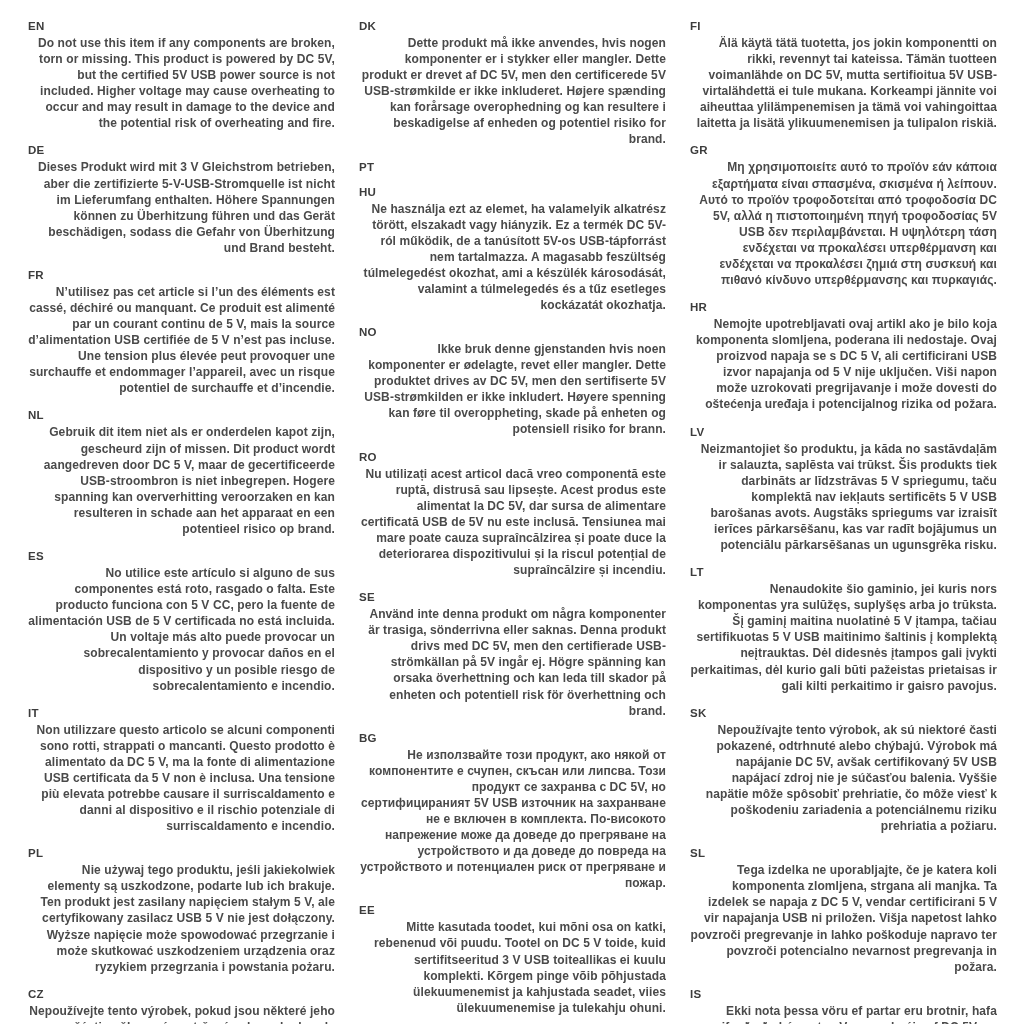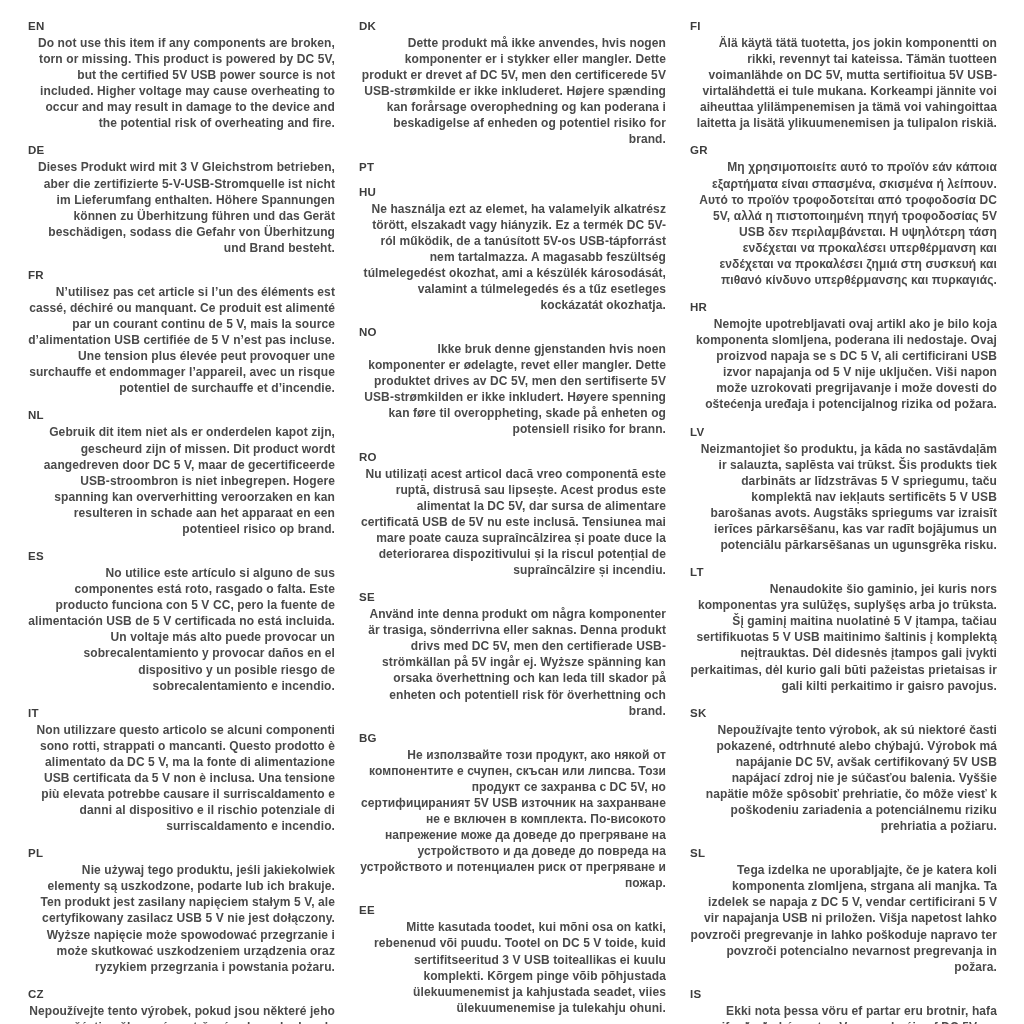--- a/index.html
+++ b/index.html
@@ -83,21 +83,21 @@
   </section>
 
   <section class="section">
     <h2 class="lang-code">CZ</h2>
     <p class="lang-text">Nepoužívejte tento výrobek, pokud jsou některé jeho součásti poškozené, roztržené nebo pokud zcela chybí. Tento výrobek je napájen stejnosměrným napětím 5 V, certifikovaný zdroj napájení 5 V USB ale není součástí dodávky. Vyšší napětí může způsobit přehřátí a může mít za následek poškození zařízení a vést k potenciálnímu riziku přehřátí a požáru.</p>
   </section>
 </div>
   <div class="column">
   <section class="section">
     <h2 class="lang-code">DK</h2>
-    <p class="lang-text">Dette produkt må ikke anvendes, hvis nogen komponenter er i stykker eller mangler. Dette produkt er drevet af DC 5V, men den certificerede 5V USB-strømkilde er ikke inkluderet. Højere spænding kan forårsage overophedning og kan poderana i beskadigelse af enheden og potentiel risiko for brand.</p>
+    <p class="lang-text">Dette produkt må ikke anvendes, hvis nogen komponenter er i stykker eller mangler. Dette produkt er drevet af DC 5V, men den certificerede 5V USB-strømkilde er ikke inkluderet. Højere spænding kan forårsage overophedning og kan resultere i beskadigelse af enheden og potentiel risiko for brand.</p>
   </section>
 
   <section class="section">
     <h2 class="lang-code">PT</h2>
   </section>
 
   <section class="section">
     <h2 class="lang-code">HU</h2>
     <p class="lang-text">Ne használja ezt az elemet, ha valamelyik alkatrész törött, elszakadt vagy hiányzik. Ez a termék DC 5V-ról működik, de a tanúsított 5V-os USB-tápforrást nem tartalmazza. A magasabb feszültség túlmelegedést okozhat, ami a készülék károsodását, valamint a túlmelegedés és a tűz esetleges kockázatát okozhatja.</p>
   </section>
@@ -107,21 +107,21 @@
     <p class="lang-text">Ikke bruk denne gjenstanden hvis noen komponenter er ødelagte, revet eller mangler. Dette produktet drives av DC 5V, men den sertifiserte 5V USB-strømkilden er ikke inkludert. Høyere spenning kan føre til overoppheting, skade på enheten og potensiell risiko for brann.</p>
   </section>
 
   <section class="section">
     <h2 class="lang-code">RO</h2>
     <p class="lang-text">Nu utilizați acest articol dacă vreo componentă este ruptă, distrusă sau lipsește. Acest produs este alimentat la DC 5V, dar sursa de alimentare certificată USB de 5V nu este inclusă. Tensiunea mai mare poate cauza supraîncălzirea și poate duce la deteriorarea dispozitivului și la riscul potențial de supraîncălzire și incendiu.</p>
   </section>
 
   <section class="section">
     <h2 class="lang-code">SE</h2>
-    <p class="lang-text">Använd inte denna produkt om några komponenter är trasiga, sönderrivna eller saknas. Denna produkt drivs med DC 5V, men den certifierade USB-strömkällan på 5V ingår ej. Wyższe spänning kan orsaka överhettning och kan leda till skador på enheten och potentiell risk för överhettning och brand.</p>
+    <p class="lang-text">Använd inte denna produkt om några komponenter är trasiga, sönderrivna eller saknas. Denna produkt drivs med DC 5V, men den certifierade USB-strömkällan på 5V ingår ej. Högre spänning kan orsaka överhettning och kan leda till skador på enheten och potentiell risk för överhettning och brand.</p>
   </section>
 
   <section class="section">
     <h2 class="lang-code">BG</h2>
     <p class="lang-text">Не използвайте този продукт, ако някой от компонентите е счупен, скъсан или липсва. Този продукт се захранва с DC 5V, но сертифицираният 5V USB източник на захранване не е включен в комплекта. По-високото напрежение може да доведе до прегряване на устройството и да доведе до повреда на устройството и потенциален риск от прегряване и пожар.</p>
   </section>
 
   <section class="section">
     <h2 class="lang-code">EE</h2>
     <p class="lang-text">Mitte kasutada toodet, kui mõni osa on katki, rebenenud või puudu. Tootel on DC 5 V toide, kuid sertifitseeritud 3 V USB toiteallikas ei kuulu komplekti. Kõrgem pinge võib põhjustada ülekuumenemist ja kahjustada seadet, viies ülekuumenemise ja tulekahju ohuni.</p>

